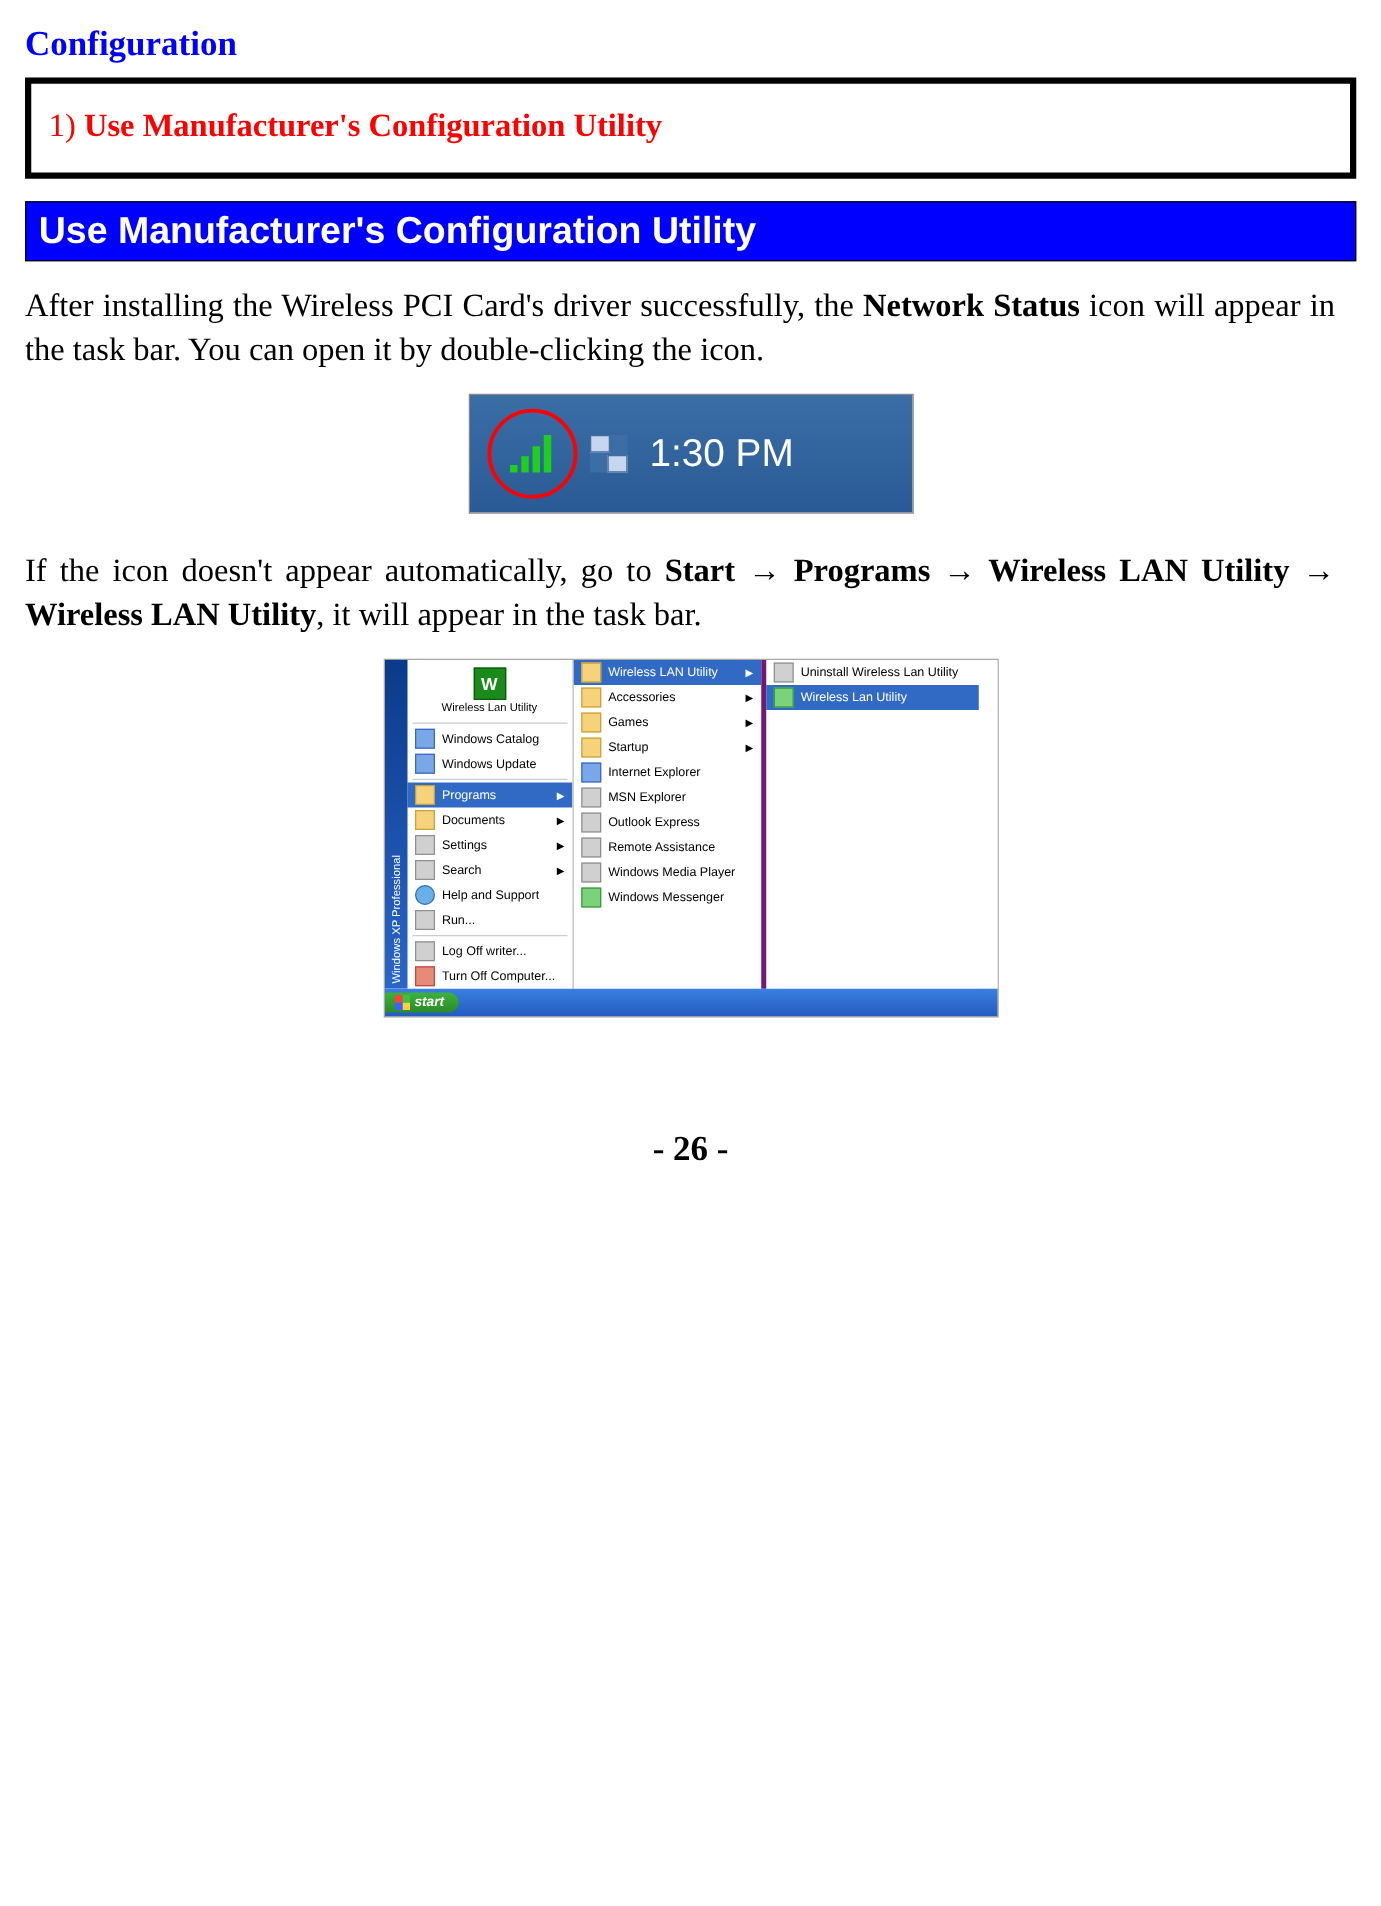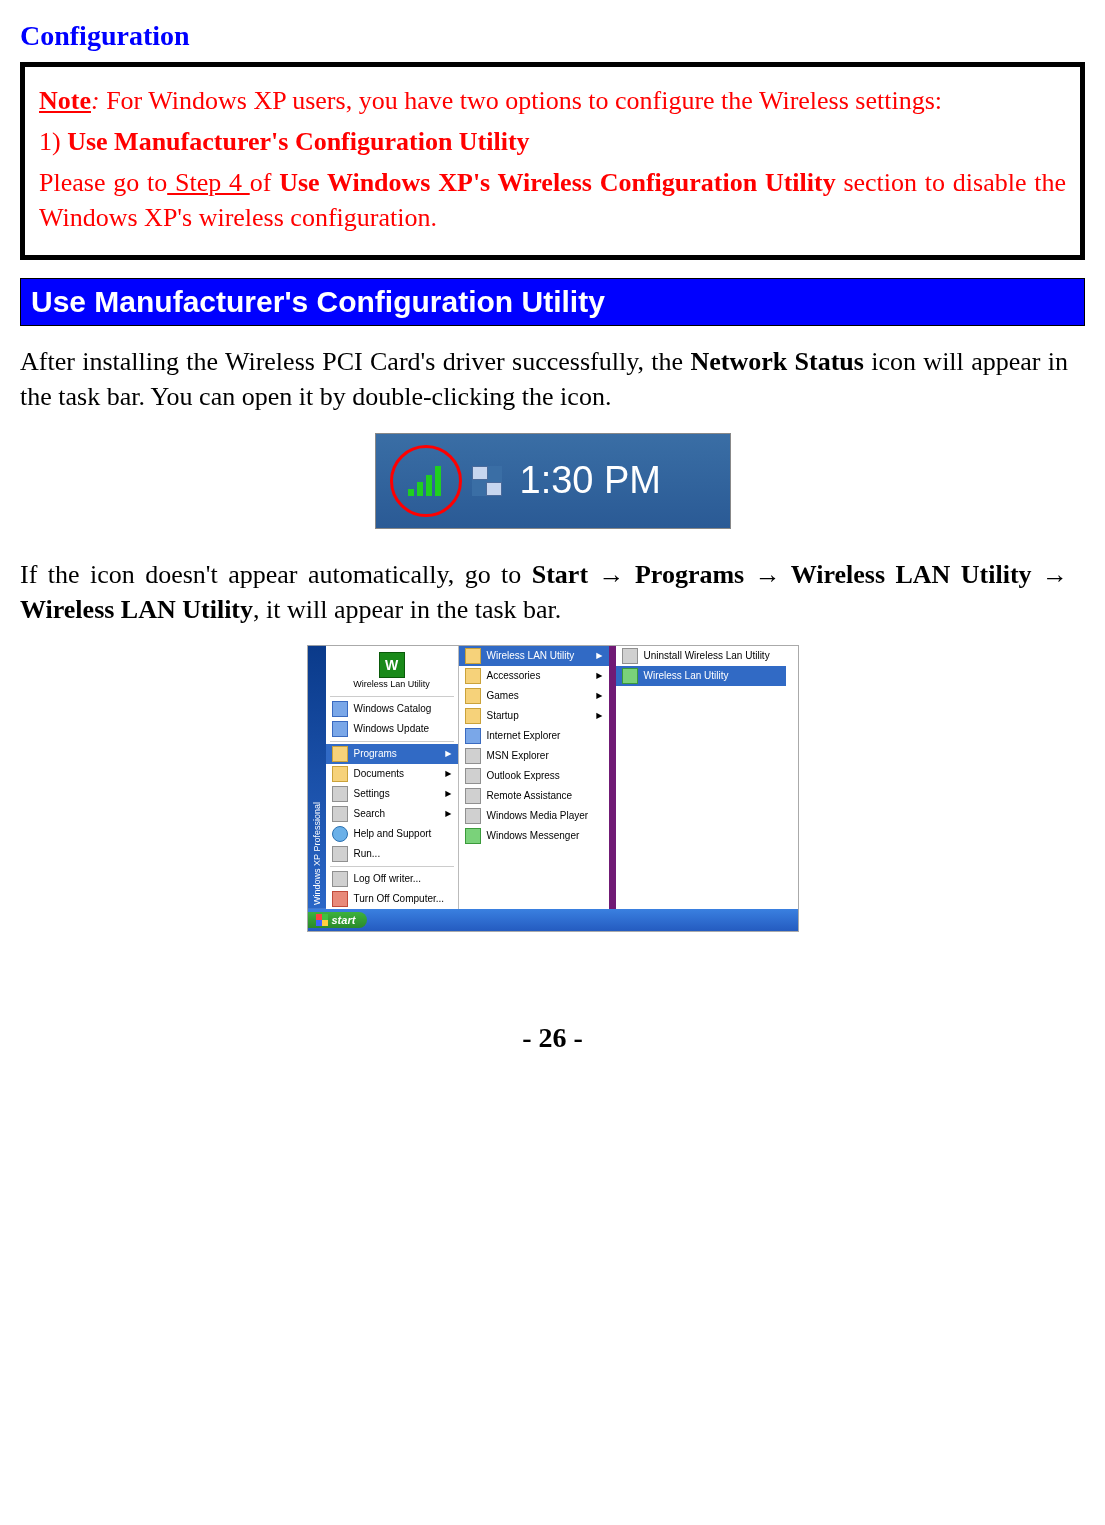--- a/index.html
+++ b/index.html
@@ -94,21 +94,21 @@
     position: absolute;
     width: 14px; height: 12px;
     background: #c7d6ef;
     border: 1px solid #4a6a9a;
   }
   .net-icon::before { left: 0; top: 0; }
   .net-icon::after { right: 0; bottom: 0; }
   .clock-text {
     color: #fff;
     font-family: Tahoma, Arial, sans-serif;
-    font-size: 38px;
+    font-size: 31px;
     margin-left: 8px;
   }
 
   
   .startmenu-shot {
     width: 490px;
     margin: 0 auto;
     border: 1px solid #aaa;
     font-family: Tahoma, Arial, sans-serif;
     font-size: 10px;
@@ -167,21 +167,21 @@
   .sm-item .arrow { margin-left: auto; font-size: 8px; }
   .sm-sep { border-top: 1px solid #ccc; margin: 2px 4px; }
   .sm-mid {
     width: 150px;
     background: #fff;
     border-left: 1px solid #bbb;
   }
   .sm-right {
     width: 170px;
     background: #fff;
-    border-left: 7px solid #701a75;
+    border-left: 4px solid #701a75;
   }
   .sub-item.sel { background: #316ac5; color: #fff; }
   .sub-item .arrow { margin-left: auto; font-size: 8px; }
   .sm-taskbar {
     position: absolute;
     left: 0; right: 0; bottom: 0;
     height: 22px;
     background: linear-gradient(#3a80e0, #245bc0);
     display: flex;
     align-items: center;
@@ -219,27 +219,21 @@
   .ic.red { background: #e88a7a; border-color: #c04a3a; }
   .ic.help { background: #6ab0e8; border-color: #2a70b0; border-radius: 50%; }
 </style>
 </head>
 <body>
 
 <h1 class="title">Configuration</h1>
 
 <div class="note-box">
   <p>
-    <span class="red-bold-u">Note</span><span class="red-i">:</span><span class="red"> For Windows XP users, you have two options to configure the Wireless settings:</span>
-  </p>
-  <p>
     <span class="red">1) </span><span class="red-bold">Use Manufacturer's Configuration Utility</span>
-  </p>
-  <p>
-    <span class="red">Please go to</span><span class="red-u"> Step 4 </span><span class="red">of </span><span class="red-bold">Use Windows XP's Wireless Configuration Utility</span><span class="red"> section to disable the Windows XP's wireless configuration.</span>
   </p>
 </div>
 
 <div class="blue-bar">Use Manufacturer's Configuration Utility</div>
 
 <p class="body-p">
   <span>After installing the Wireless PCI Card's driver successfully, the </span><span class="bold">Network Status</span><span> icon will appear in the task bar. You can open it by double-clicking the icon.</span>
 </p>
 
 <div class="taskbar-shot">

